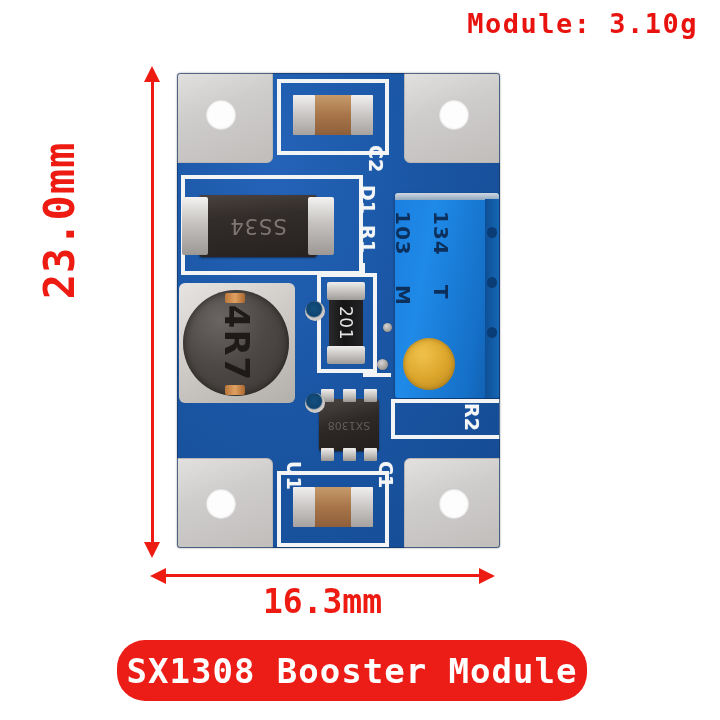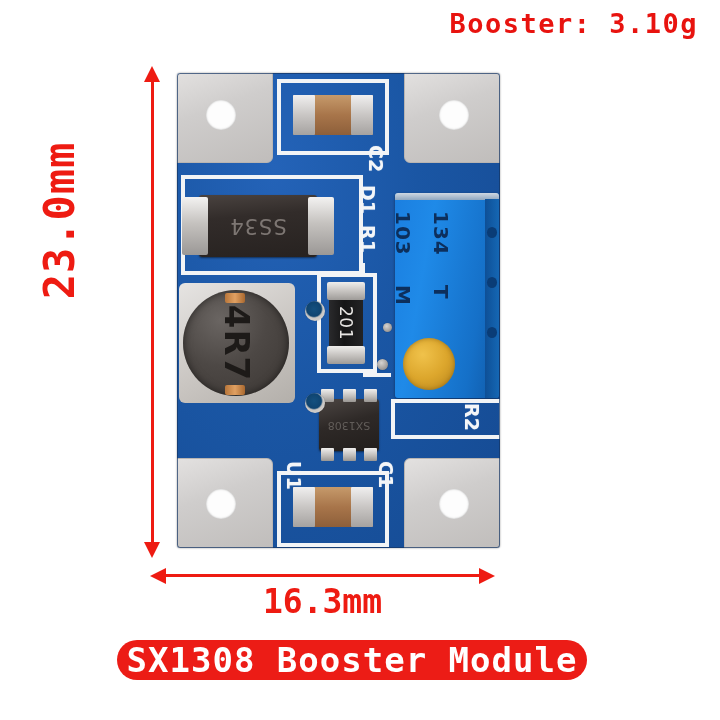--- a/index.html
+++ b/index.html
@@ -122,21 +122,21 @@
     letter-spacing: 0px;
     font-family: "DejaVu Sans Mono", "Liberation Mono", monospace;
   }
 
   
   #title-banner {
     position: absolute;
     left: 117px;
     top: 640px;
     width: 470px;
-    height: 40px;
+    height: 61px;
     background: #ec1c16;
     border-radius: 28px;
     display: flex;
     align-items: center;
     justify-content: center;
   }
   #title-banner-text {
     color: #ffffff;
     font-size: 34px;
     font-weight: 700;
@@ -418,21 +418,21 @@
     background: radial-gradient(circle at 45% 40%, #14507f 0%, #0f4470 45%, #c9c6c3 55%, #ddd9d6 100%);
   }
   .silk-line {
     position: absolute;
     background: #f2f4f6;
   }
 </style>
 </head>
 <body>
 
-<div id="weight-label">Booster: 3.10g</div>
+<div id="weight-label">Module: 3.10g</div>
 
 <div id="height-dim">
   <div class="head-up"></div>
   <div class="shaft"></div>
   <div class="head-down"></div>
 </div>
 <div id="height-value">23.0mm</div>
 
 <div id="width-dim">
   <div class="head-left"></div>

